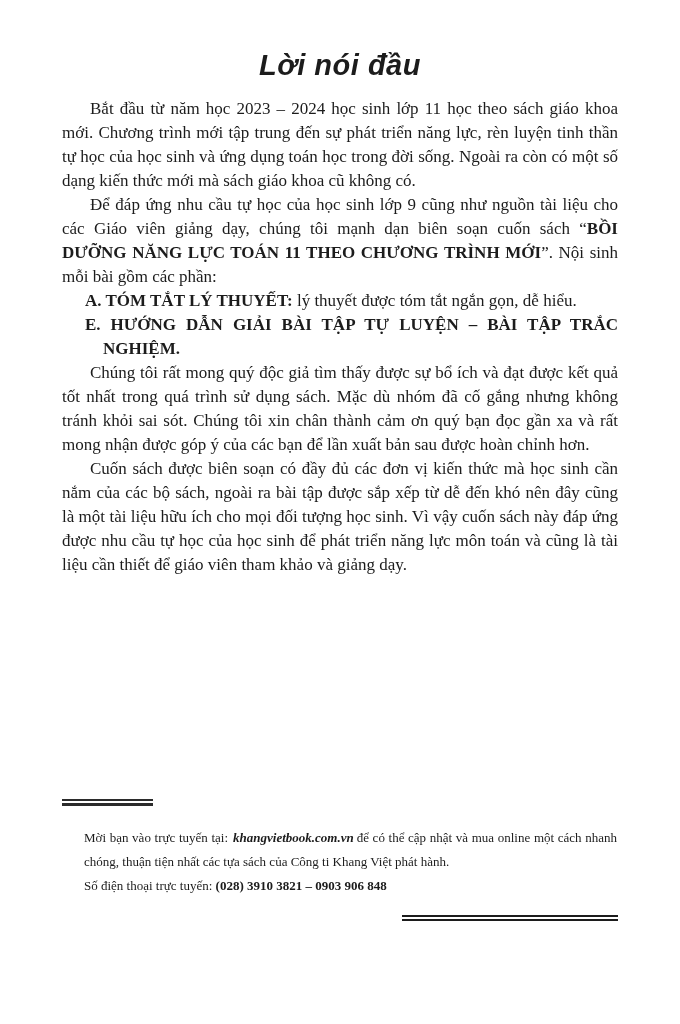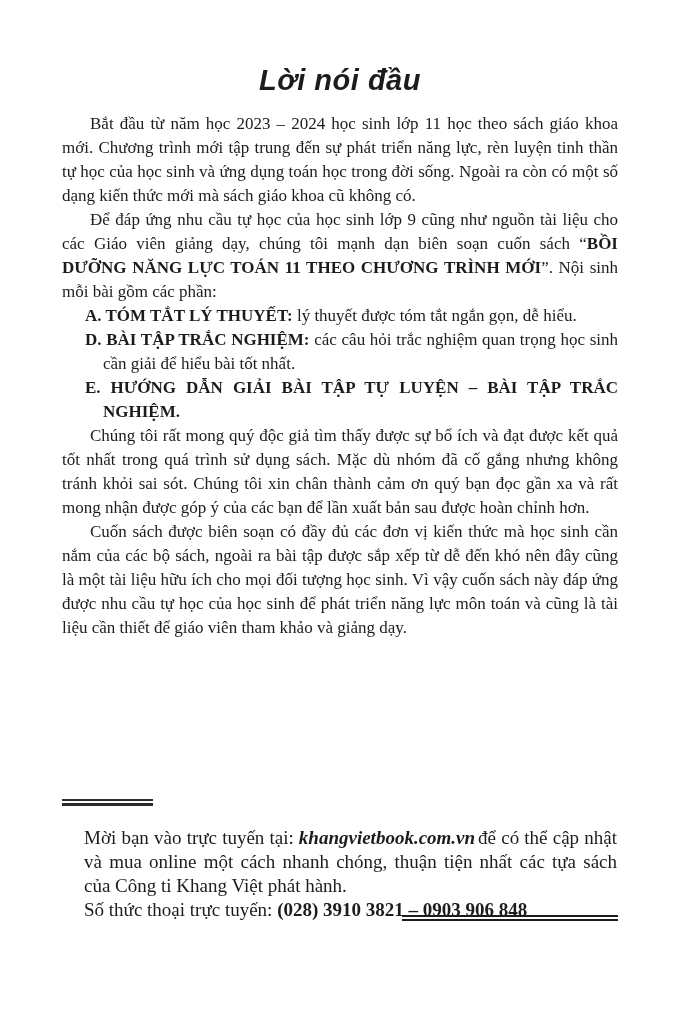--- a/index.html
+++ b/index.html
@@ -11,21 +11,21 @@
   }
   .page {
     position: relative;
     width: 680px; height: 1024px;
     background: #ffffff;
     color: #1c1c1c;
     overflow: hidden;
   }
   .title {
     margin: 0;
-    padding-top: 61px;
+    padding-top: 46px;
     text-align: center;
     font-family: "Liberation Sans", "DejaVu Sans", sans-serif;
     font-style: italic;
     font-weight: bold;
     font-size: 29px;
     line-height: 38px;
     letter-spacing: 0.5px;
   }
   .content {
     margin: 13px 62px 0 62px;
@@ -43,21 +43,21 @@
   .rule-left {
     position: absolute;
     left: 62px; top: 799px;
     width: 91px; height: 7px;
     border-top: 2px solid #2b2b2b;
     border-bottom: 3px solid #2b2b2b;
   }
   .footer {
     position: absolute;
     left: 84px; right: 63px; top: 826px;
-    font-size: 19px;
+    font-size: 13px;
     line-height: 24px;
     text-align: justify;
   }
   .footer p { margin: 0; }
   .site {
     font-weight: bold;
     font-style: italic;
     margin-left: 5px;
     margin-right: 3px;
   }
@@ -80,32 +80,31 @@
   <div class="content">
 
     <p class="para">Bắt đầu từ năm học 2023 – 2024 học sinh lớp 11 học theo sách giáo khoa mới. Chương trình mới tập trung đến sự phát triển năng lực, rèn luyện tinh thần tự học của học sinh và ứng dụng toán học trong đời sống. Ngoài ra còn có một số dạng kiến thức mới mà sách giáo khoa cũ không có.</p>
 
     <p class="para"><span>Để đáp ứng nhu cầu tự học của học sinh lớp 9 cũng như nguồn tài liệu cho các Giáo viên giảng dạy, chúng tôi mạnh dạn biên soạn cuốn sách “</span><span class="bold">BỒI DƯỠNG NĂNG LỰC TOÁN 11 THEO CHƯƠNG TRÌNH MỚI</span><span>”. Nội sinh mỗi bài gồm các phần:</span></p>
 
     <div class="list-item"><span class="bold">A. TÓM TẮT LÝ THUYẾT:</span> <span>lý thuyết được tóm tắt ngắn gọn, dễ hiểu.</span></div>
 
 
 
-    <div class="list-item"><span class="bold">D. BÀI TẬP TRẮC NGHIỆM:</span> <span>các câu hỏi trắc nghiệm quan trọng học sinh cần giải để hiểu bài tốt nhất.</span></div>
 
     <div class="list-item"><span class="bold">E. HƯỚNG DẪN GIẢI BÀI TẬP TỰ LUYỆN – BÀI TẬP TRẮC NGHIỆM.</span></div>
 
     <p class="para">Chúng tôi rất mong quý độc giả tìm thấy được sự bổ ích và đạt được kết quả tốt nhất trong quá trình sử dụng sách. Mặc dù nhóm đã cố gắng nhưng không tránh khỏi sai sót. Chúng tôi xin chân thành cảm ơn quý bạn đọc gần xa và rất mong nhận được góp ý của các bạn để lần xuất bản sau được hoàn chỉnh hơn.</p>
 
     <p class="para">Cuốn sách được biên soạn có đầy đủ các đơn vị kiến thức mà học sinh cần nắm của các bộ sách, ngoài ra bài tập được sắp xếp từ dễ đến khó nên đây cũng là một tài liệu hữu ích cho mọi đối tượng học sinh. Vì vậy cuốn sách này đáp ứng được nhu cầu tự học của học sinh để phát triển năng lực môn toán và cũng là tài liệu cần thiết để giáo viên tham khảo và giảng dạy.</p>
 
   </div>
 
   <div class="rule-left"></div>
 
   <div class="footer">
     <p><span>Mời bạn vào trực tuyến tại:</span><span class="site">khangvietbook.com.vn</span><span>để có thể cập nhật và mua online một cách nhanh chóng, thuận tiện nhất các tựa sách của Công ti Khang Việt phát hành.</span></p>
-    <p><span>Số thức thoại trực tuyến: </span><span class="phone-strong">(028) 3910 3821 – 0903 906 848</span></p>
+    <p><span>Số điện thoại trực tuyến: </span><span class="phone-strong">(028) 3910 3821 – 0903 906 848</span></p>
   </div>
 
   <div class="rule-right"></div>
 
 </div>
 
 </body></html>

